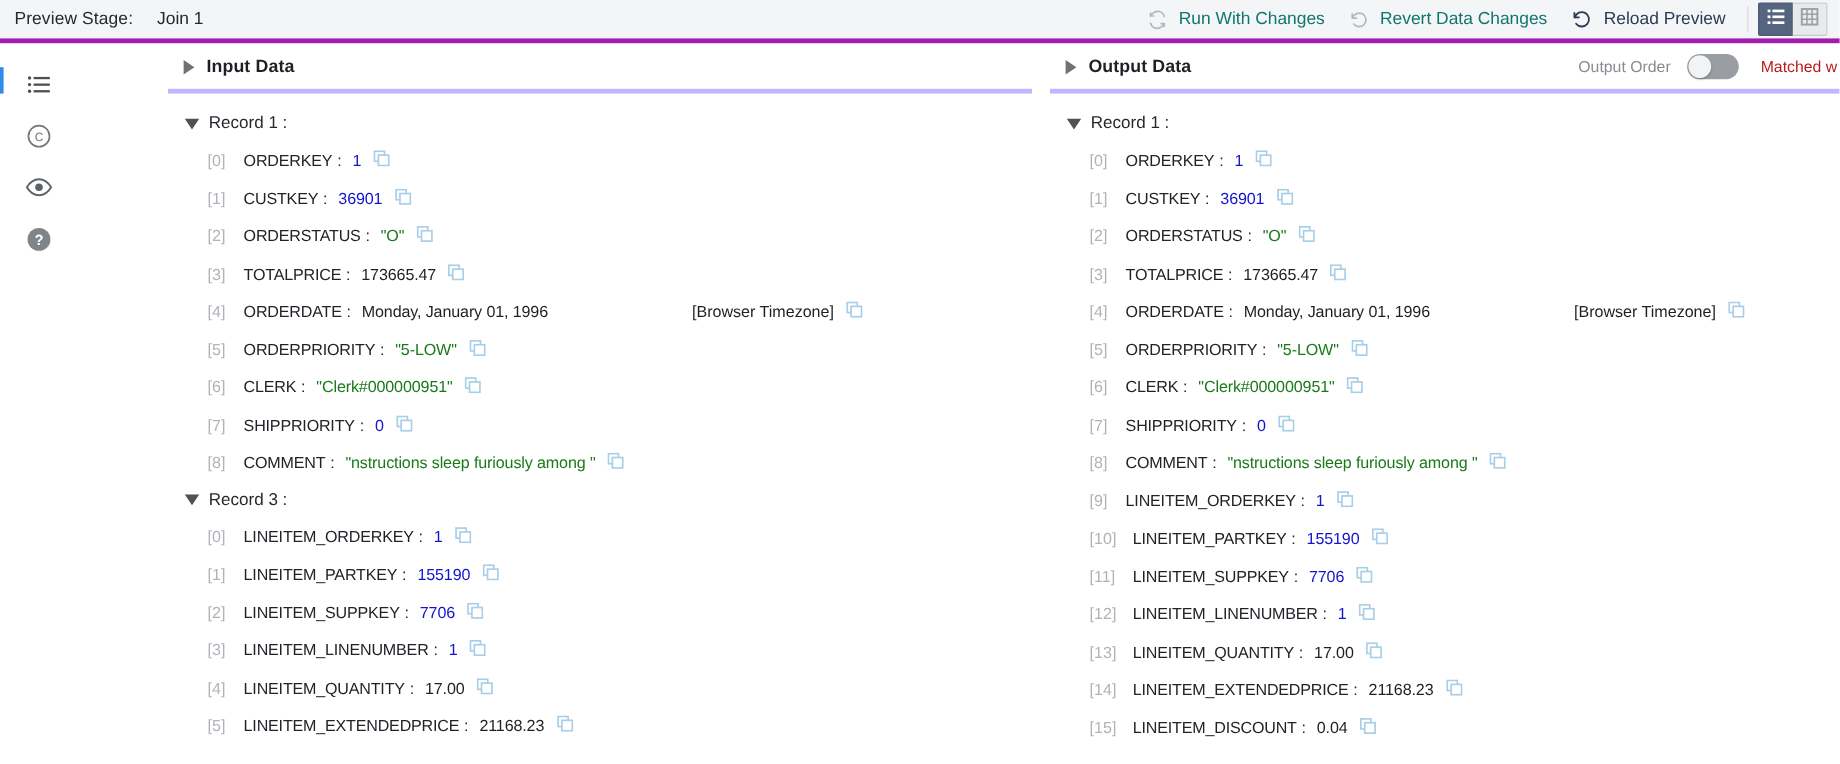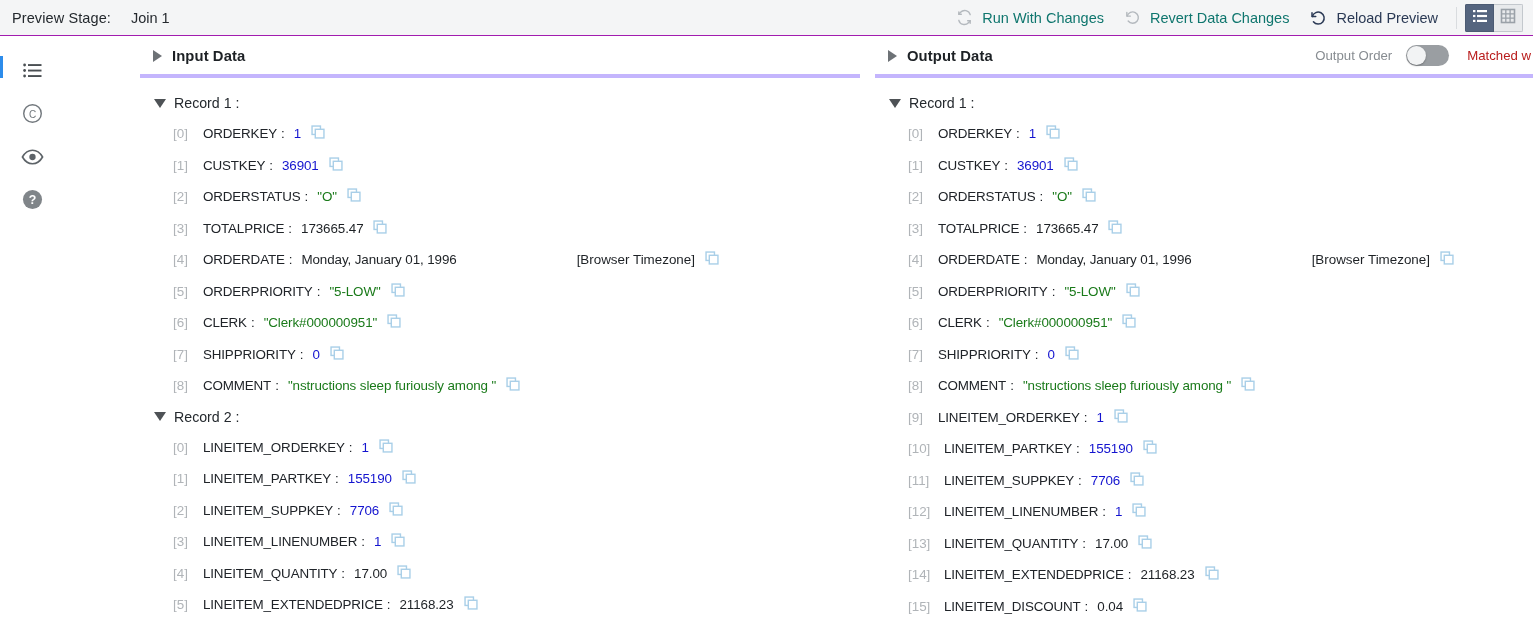--- a/index.html
+++ b/index.html
@@ -11,21 +11,21 @@
     background: #ffffff;
     font-family: "Liberation Sans", sans-serif;
     -webkit-font-smoothing: antialiased;
   }
 
   
   .topbar {
     position: absolute; top: 0; left: 0;
     width: 1533px; height: 36px;
     background: #f4f5f6;
-    border-bottom: 1px solid #a21caf;
+    border-bottom: 4px solid #a21caf;
     display: flex; align-items: center;
   }
   .stage-label {
     margin-left: 12px;
     font-size: 14.5px;
     color: #24292e;
     letter-spacing: .1px;
   }
   .stage-value {
     margin-left: 20px;
@@ -402,21 +402,21 @@
         <span class="f-name">COMMENT</span>
         <span class="f-colon">:</span>
         <span class="f-value str">"nstructions sleep furiously among "</span>
         <span class="copy-icon"><svg width="14" height="14" viewBox="0 0 16 16">
             <rect x="1.2" y="1.2" width="9.6" height="9.6" fill="none" stroke="#a9cfe8" stroke-width="1.6"></rect>
             <rect x="4.9" y="4.9" width="9.9" height="9.9" fill="#ffffff" stroke="#a9cfe8" stroke-width="1.6"></rect>
           </svg></span>
       </div>
       <div class="record-head">
         <span class="tri-down"></span>
-        <span class="record-label">Record 2 :</span>
+        <span class="record-label">Record 3 :</span>
       </div>
       <div class="field-row">
         <span class="f-index">[0]</span>
         <span class="f-name">LINEITEM_ORDERKEY</span>
         <span class="f-colon">:</span>
         <span class="f-value num">1</span>
         <span class="copy-icon"><svg width="14" height="14" viewBox="0 0 16 16">
             <rect x="1.2" y="1.2" width="9.6" height="9.6" fill="none" stroke="#a9cfe8" stroke-width="1.6"></rect>
             <rect x="4.9" y="4.9" width="9.9" height="9.9" fill="#ffffff" stroke="#a9cfe8" stroke-width="1.6"></rect>
           </svg></span>

